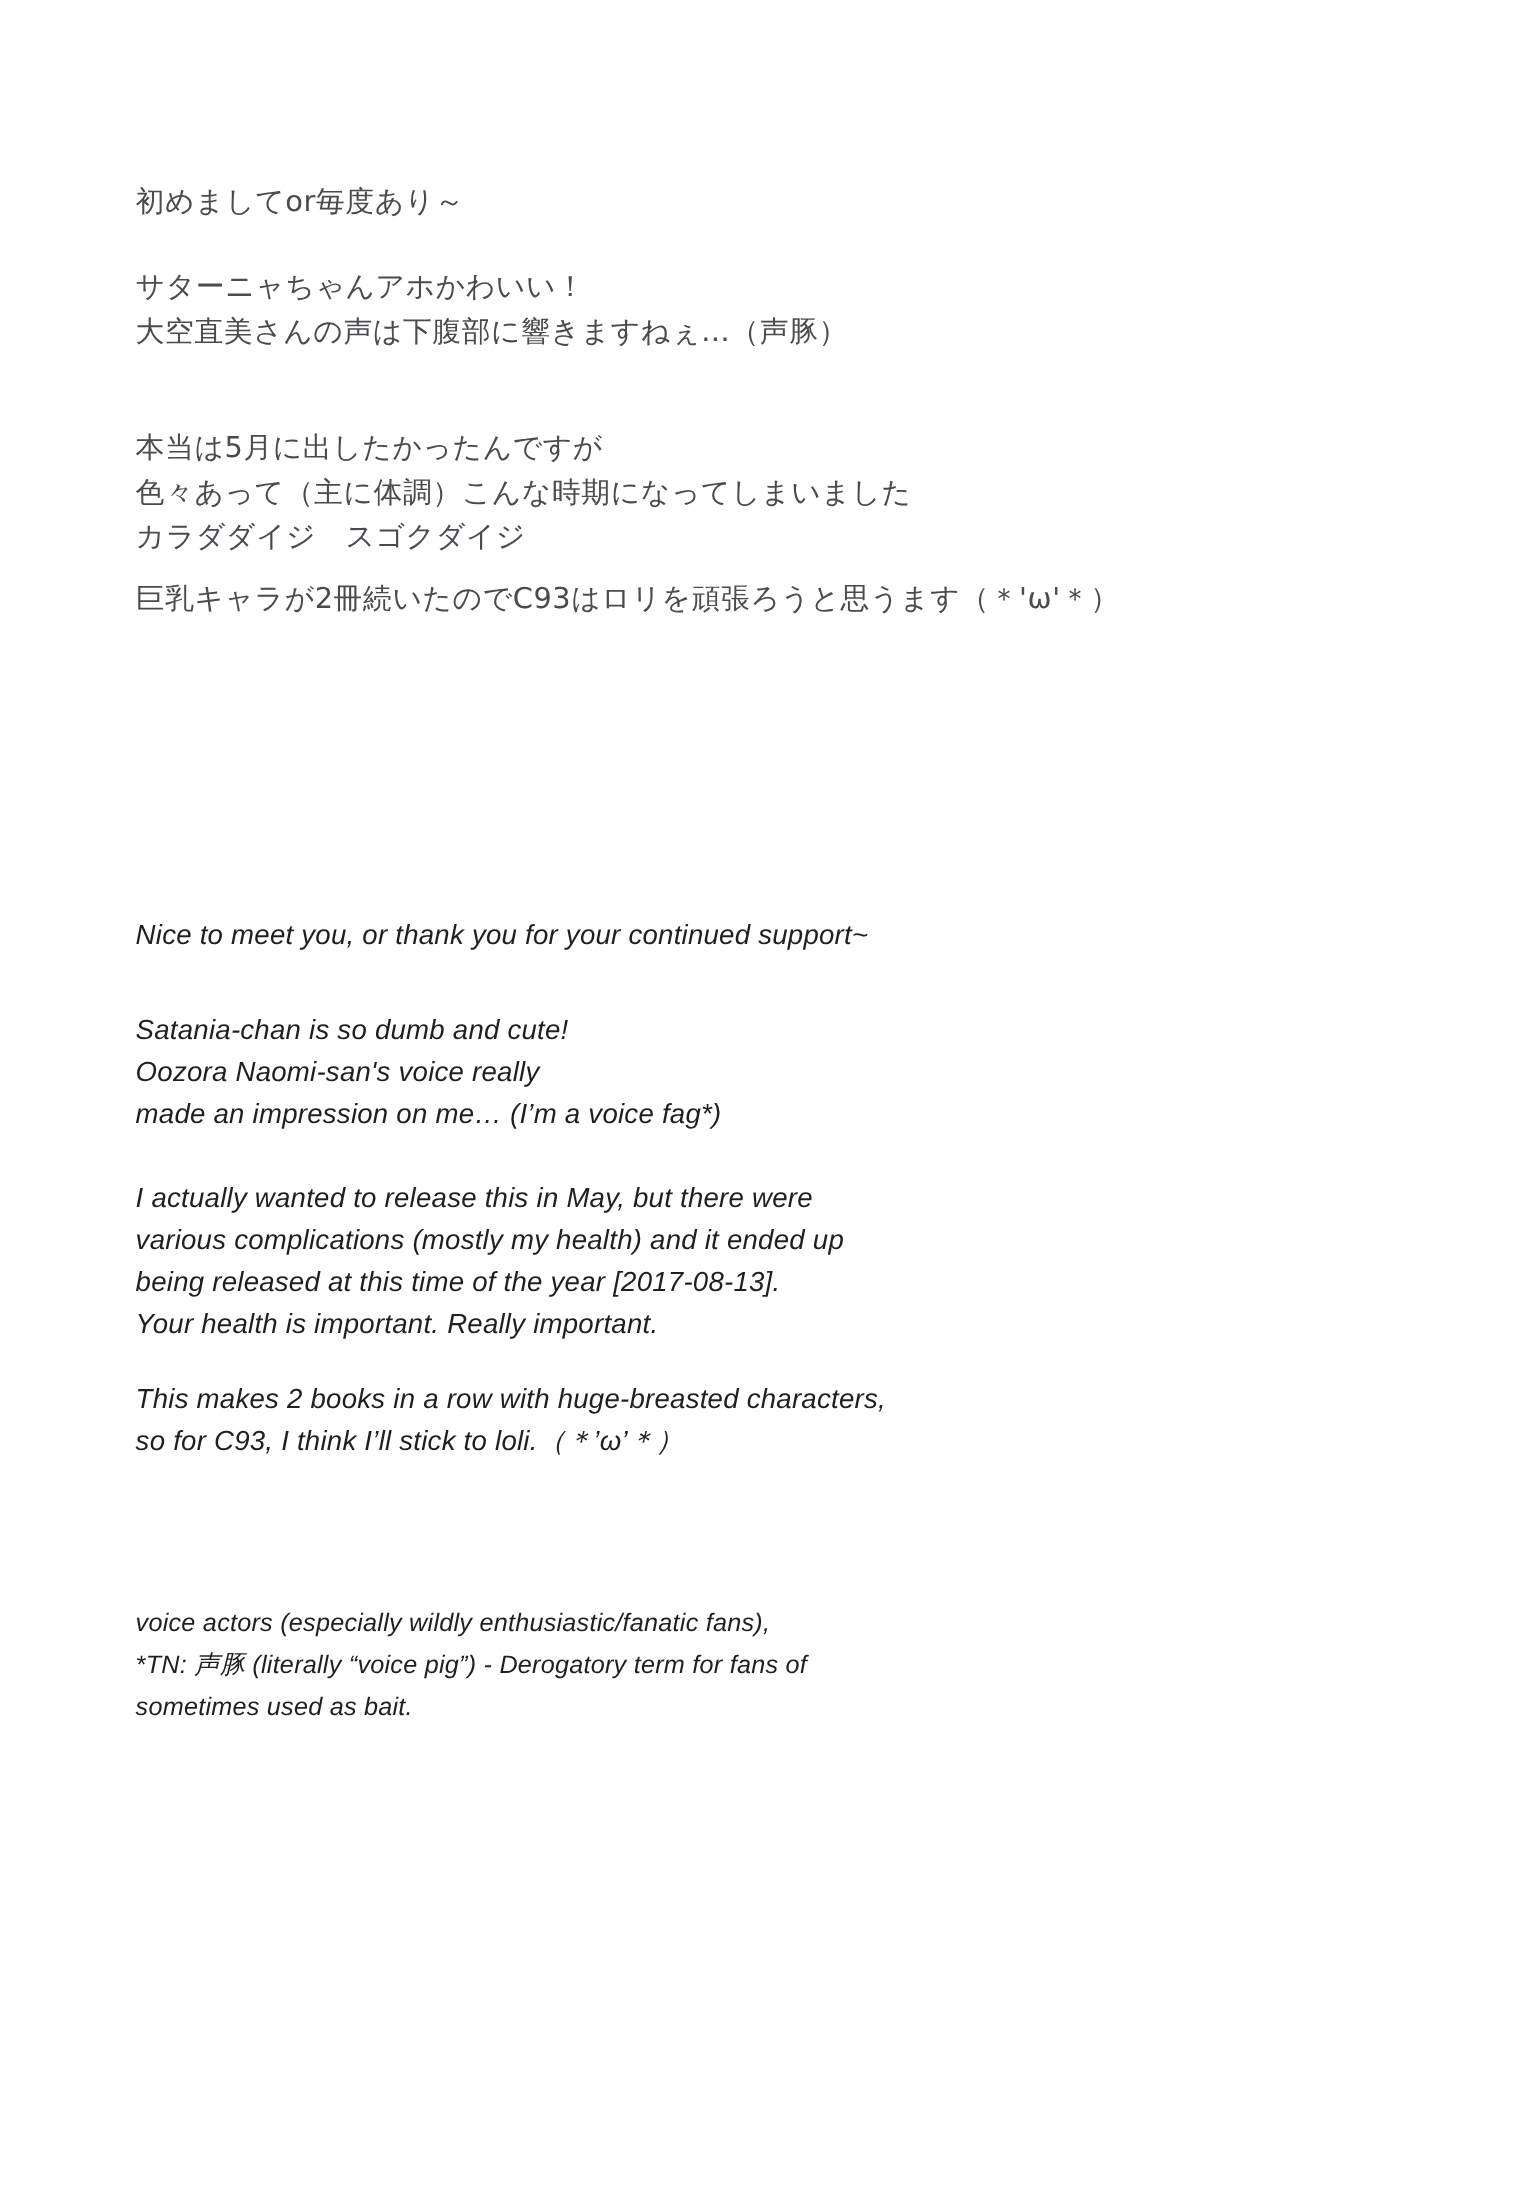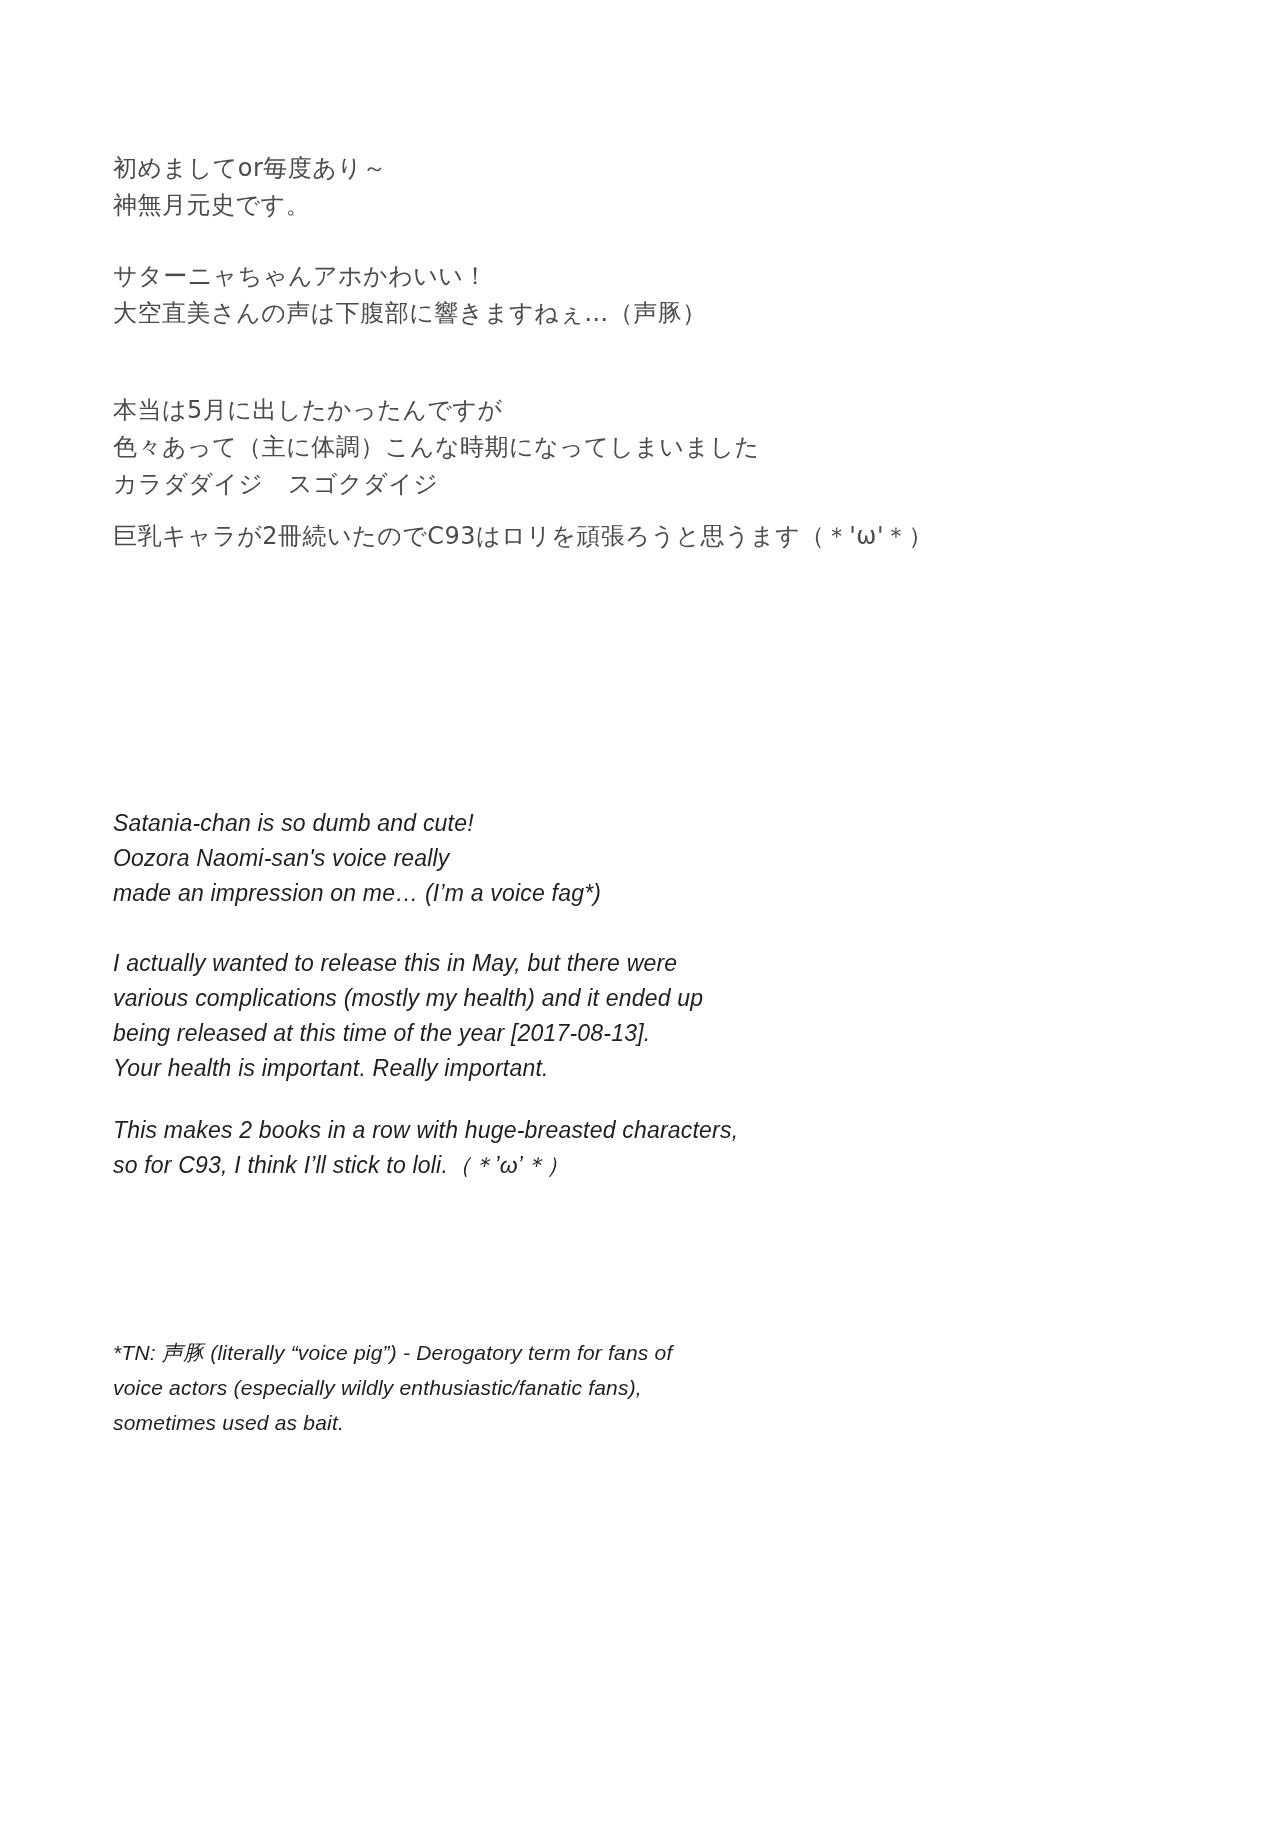--- a/index.html
+++ b/index.html
@@ -58,55 +58,55 @@
   .line { white-space: nowrap; }
 </style>
 </head>
 <body>
 
 <div class="page">
 
   <div class="jp-block">
     <div class="jp-para-1">
       <div class="line">初めましてor毎度あり～</div>
-      <div class="line">神無月元史です。</div>
     </div>
     <div class="jp-para-2">
       <div class="line">サターニャちゃんアホかわいい！</div>
       <div class="line">大空直美さんの声は下腹部に響きますねぇ…（声豚）</div>
     </div>
     <div class="jp-para-3">
       <div class="line">本当は5月に出したかったんですが</div>
       <div class="line">色々あって（主に体調）こんな時期になってしまいました</div>
       <div class="line">カラダダイジ　スゴクダイジ</div>
     </div>
     <div class="jp-para-4">
       <div class="line">巨乳キャラが2冊続いたのでC93はロリを頑張ろうと思うます（＊'ω'＊）</div>
     </div>
   </div>
 
   <div class="en-block">
     <div class="en-para-1">
+      <div class="line">Nice to meet you, or thank you for your continued support~</div>
     </div>
     <div class="en-para-2">
       <div class="line">Satania-chan is so dumb and cute!</div>
       <div class="line">Oozora Naomi-san's voice really</div>
       <div class="line">made an impression on me… (I’m a voice fag*)</div>
     </div>
     <div class="en-para-3">
       <div class="line">I actually wanted to release this in May, but there were</div>
       <div class="line">various complications (mostly my health) and it ended up</div>
       <div class="line">being released at this time of the year [2017-08-13].</div>
       <div class="line">Your health is important. Really important.</div>
     </div>
     <div class="en-para-4">
       <div class="line">This makes 2 books in a row with huge-breasted characters,</div>
       <div class="line">so for C93, I think I’ll stick to loli.（＊’ω’＊）</div>
     </div>
   </div>
 
   <div class="footnote">
+    <div class="line">voice actors (especially wildly enthusiastic/fanatic fans),</div>
     <div class="line">*TN: 声豚 (literally “voice pig”) - Derogatory term for fans of</div>
-    <div class="line">voice actors (especially wildly enthusiastic/fanatic fans),</div>
     <div class="line">sometimes used as bait.</div>
   </div>
 
 </div>
 
 </body></html>

